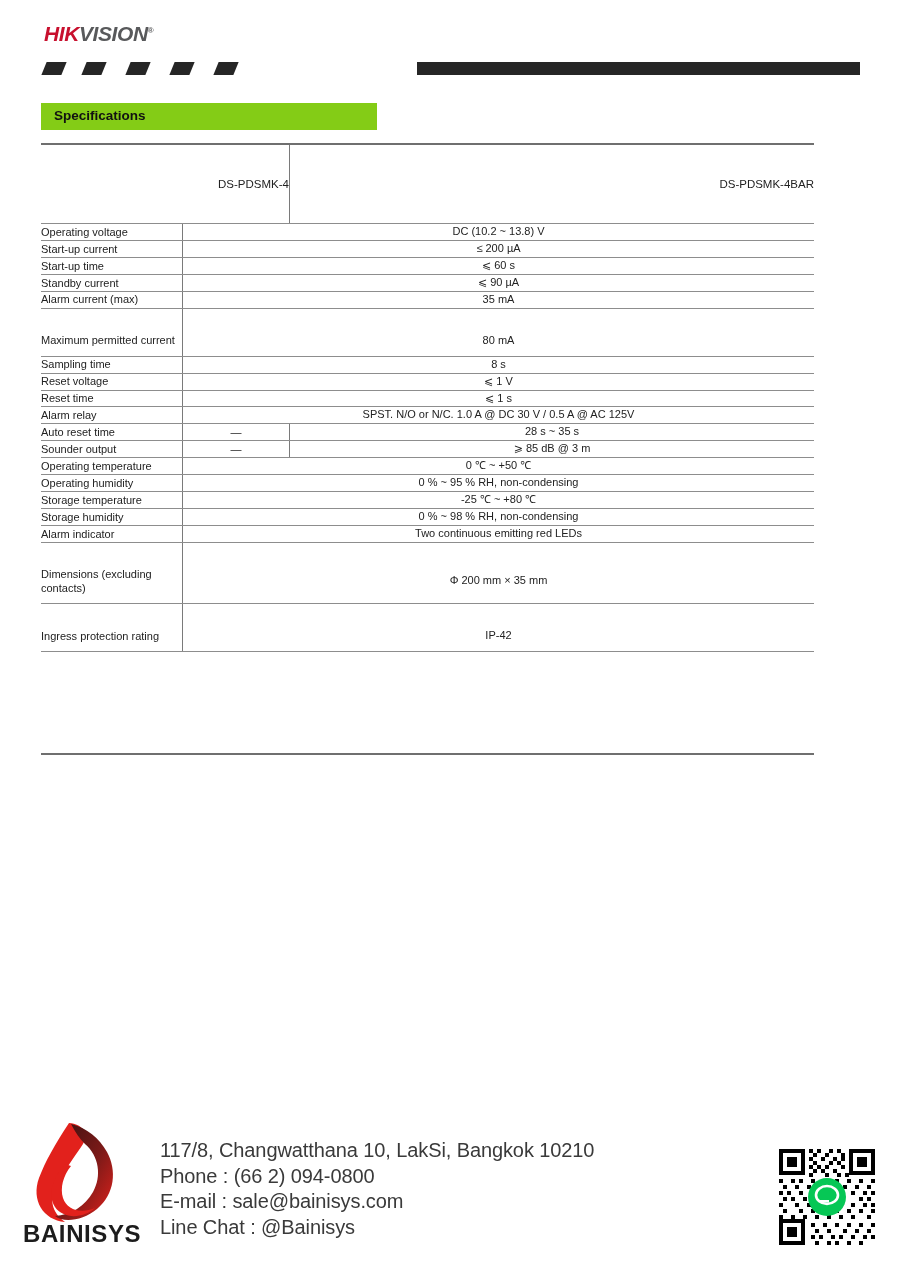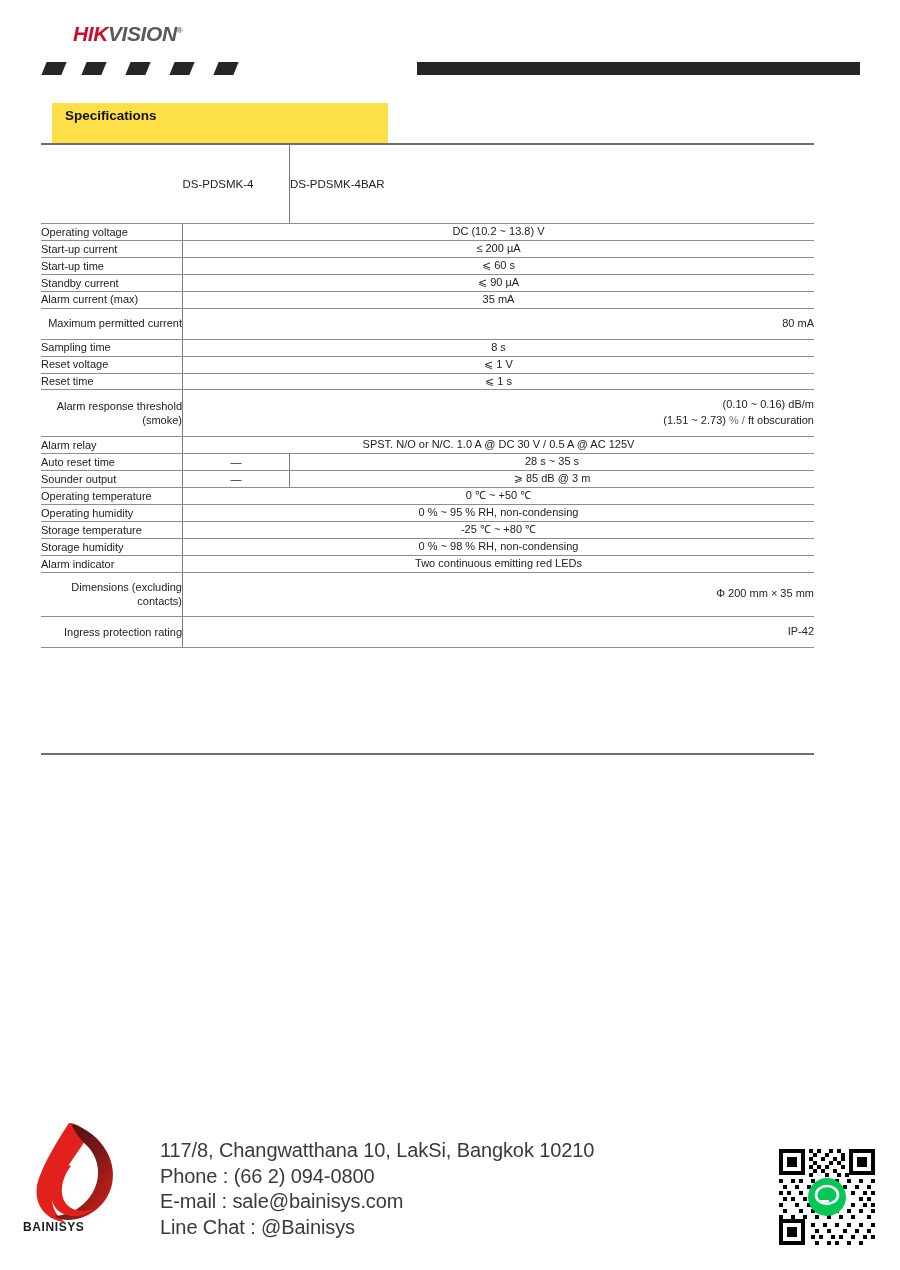--- a/index.html
+++ b/index.html
@@ -19,21 +19,20 @@
   
   .hv-logo {
     position: absolute;
     left: 44px;
     top: 22px;
     font-size: 21px;
     font-weight: bold;
     font-style: italic;
     letter-spacing: -0.4px;
     white-space: nowrap;
-    margin-left: 29px;
   }
   .hv-logo .hik { color: #c8102e; }
   .hv-logo .vision { color: #58595b; }
   .hv-logo .reg {
     font-size: 8px;
     font-style: normal;
     vertical-align: super;
     color: #58595b;
   }
 
@@ -60,23 +59,22 @@
     height: 13px;
     background: #262626;
   }
 
   
   .section-band {
     position: absolute;
     left: 41px;
     top: 103px;
     width: 336px;
-    height: 40px;
-    background: #fde047;
-    margin-left: 11px;
+    height: 27px;
+    background: #84cc16;
   }
   .section-band .section-title {
     position: absolute;
     left: 13px;
     top: 5px;
     font-size: 13.5px;
     font-weight: bold;
     color: #111111;
   }
 
@@ -92,21 +90,21 @@
   }
   .spec-table td {
     border-bottom: 1px solid #8d8d8d;
     padding: 0;
     vertical-align: middle;
   }
   .spec-table tr.head-row td {
     border-top: 2px solid #6f6f6f;
     border-bottom: 1px solid #8d8d8d;
     height: 78px;
-    text-align: left;
+    text-align: right;
     font-size: 11.5px;
   }
   .spec-table tr.head-row td.head-blank { width: 141px; }
   .spec-table tr.head-row td.head-a {
     width: 106px;
     border-right: 1px solid #7a7a7a;
   }
   .label-cell {
     width: 141px;
     padding: 4px 0 4px 11px;
@@ -119,42 +117,42 @@
     line-height: 1.45;
     margin-left: 8px;
   }
   .split-a {
     width: 106px;
     text-align: center;
     border-right: 1px solid #7a7a7a;
     padding: 5px 4px;
   }
   .row-tall .label-cell,
-  .row-tall .value-cell { padding-top: 7px; padding-bottom: 7px; text-align: right; }
+  .row-tall .value-cell { padding-top: 24px; padding-bottom: 7px; }
   .dim-unit { color: #6e6e6e; }
 
   .table-footer-rule {
     position: absolute;
     left: 41px;
     top: 753px;
     width: 773px;
     height: 0;
     border-top: 2px solid #6f6f6f;
   }
 
   
   .footer { position: absolute; left: 0; top: 1112px; width: 900px; height: 158px; }
 
   .bainisys-logo { position: absolute; left: 25px; top: 8px; width: 112px; height: 140px; }
   .bainisys-logo svg { display: block; }
   .bainisys-word {
     position: absolute;
     left: 23px;
     top: 108px;
-    font-size: 12px;
+    font-size: 24px;
     font-weight: bold;
     letter-spacing: 0.6px;
     color: #1c1c1c;
   }
 
   .footer-contact {
     position: absolute;
     left: 160px;
     top: 26px;
     font-size: 20px;
@@ -225,27 +223,20 @@
     </tr>
     <tr>
       <td class="label-cell">Reset voltage</td>
       <td class="value-cell" colspan="2">⩽ 1 V</td>
     </tr>
     <tr>
       <td class="label-cell">Reset time</td>
       <td class="value-cell" colspan="2">⩽ 1 s</td>
     </tr>
 
-    <tr class="row-tall">
-      <td class="label-cell">Alarm response threshold (smoke)</td>
-      <td class="value-cell" colspan="2">
-        <div>(0.10 ~ 0.16) dB/m</div>
-        <div><span>(1.51 ~ 2.73)</span> <span class="dim-unit">%  /</span> <span>ft obscuration</span></div>
-      </td>
-    </tr>
 
     <tr>
       <td class="label-cell">Alarm relay</td>
       <td class="value-cell" colspan="2">SPST. N/O or N/C. 1.0 A @ DC 30 V / 0.5 A @ AC  125V</td>
     </tr>
 
     <tr>
       <td class="label-cell">Auto reset time</td>
       <td class="split-a">—</td>
       <td class="value-cell">28 s ~ 35 s</td>

